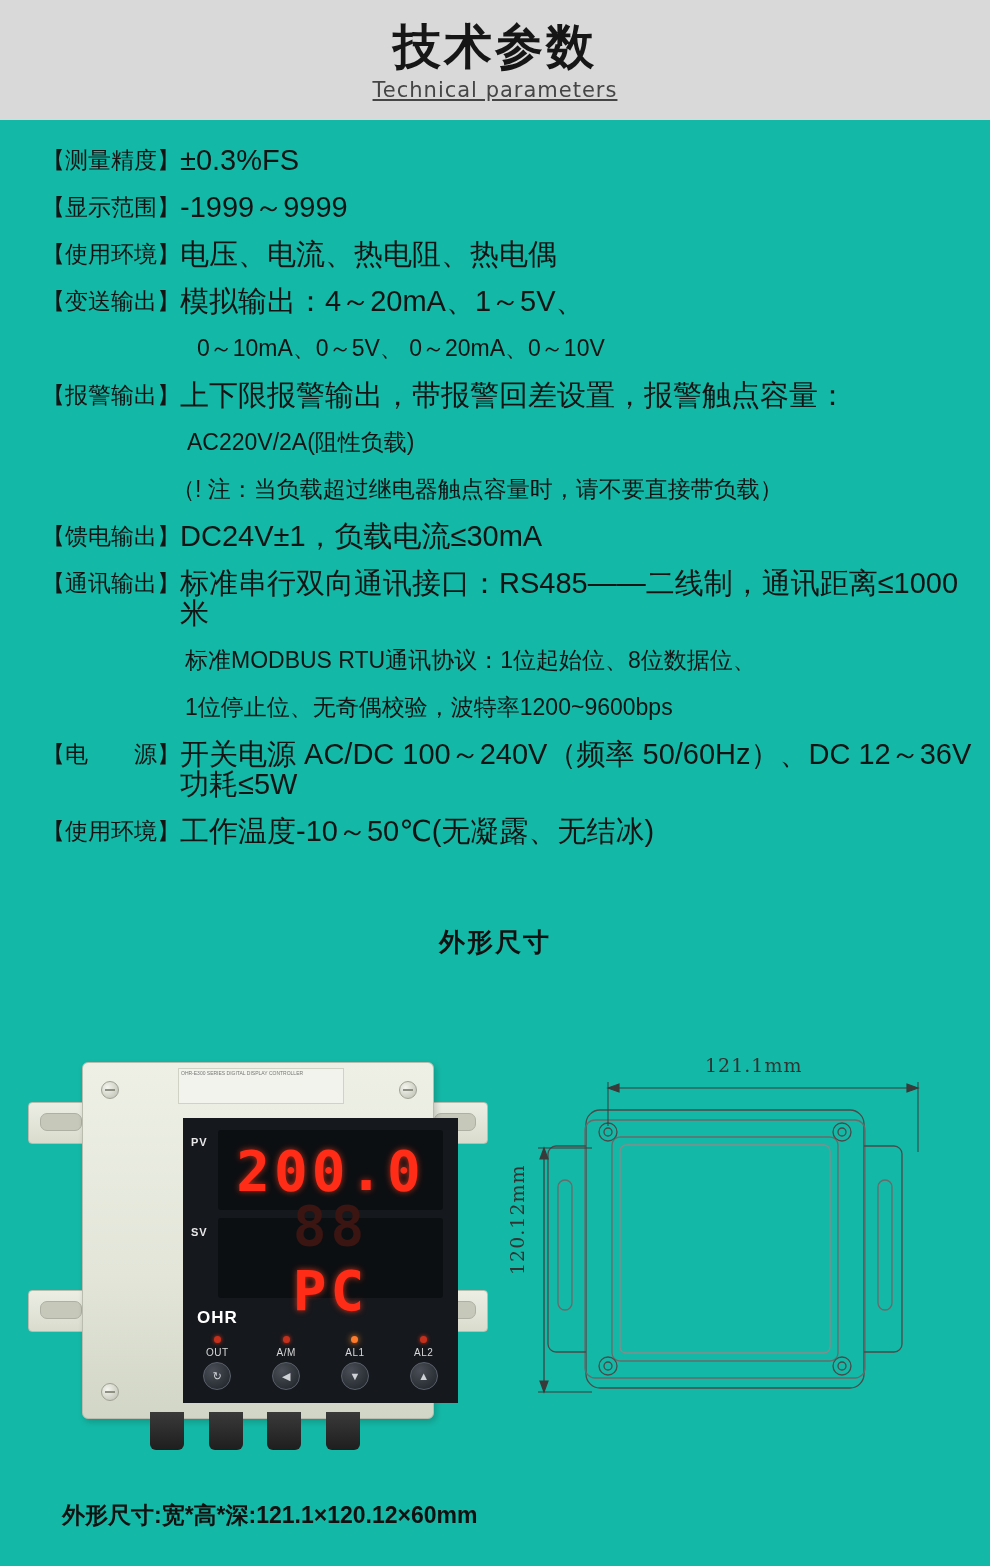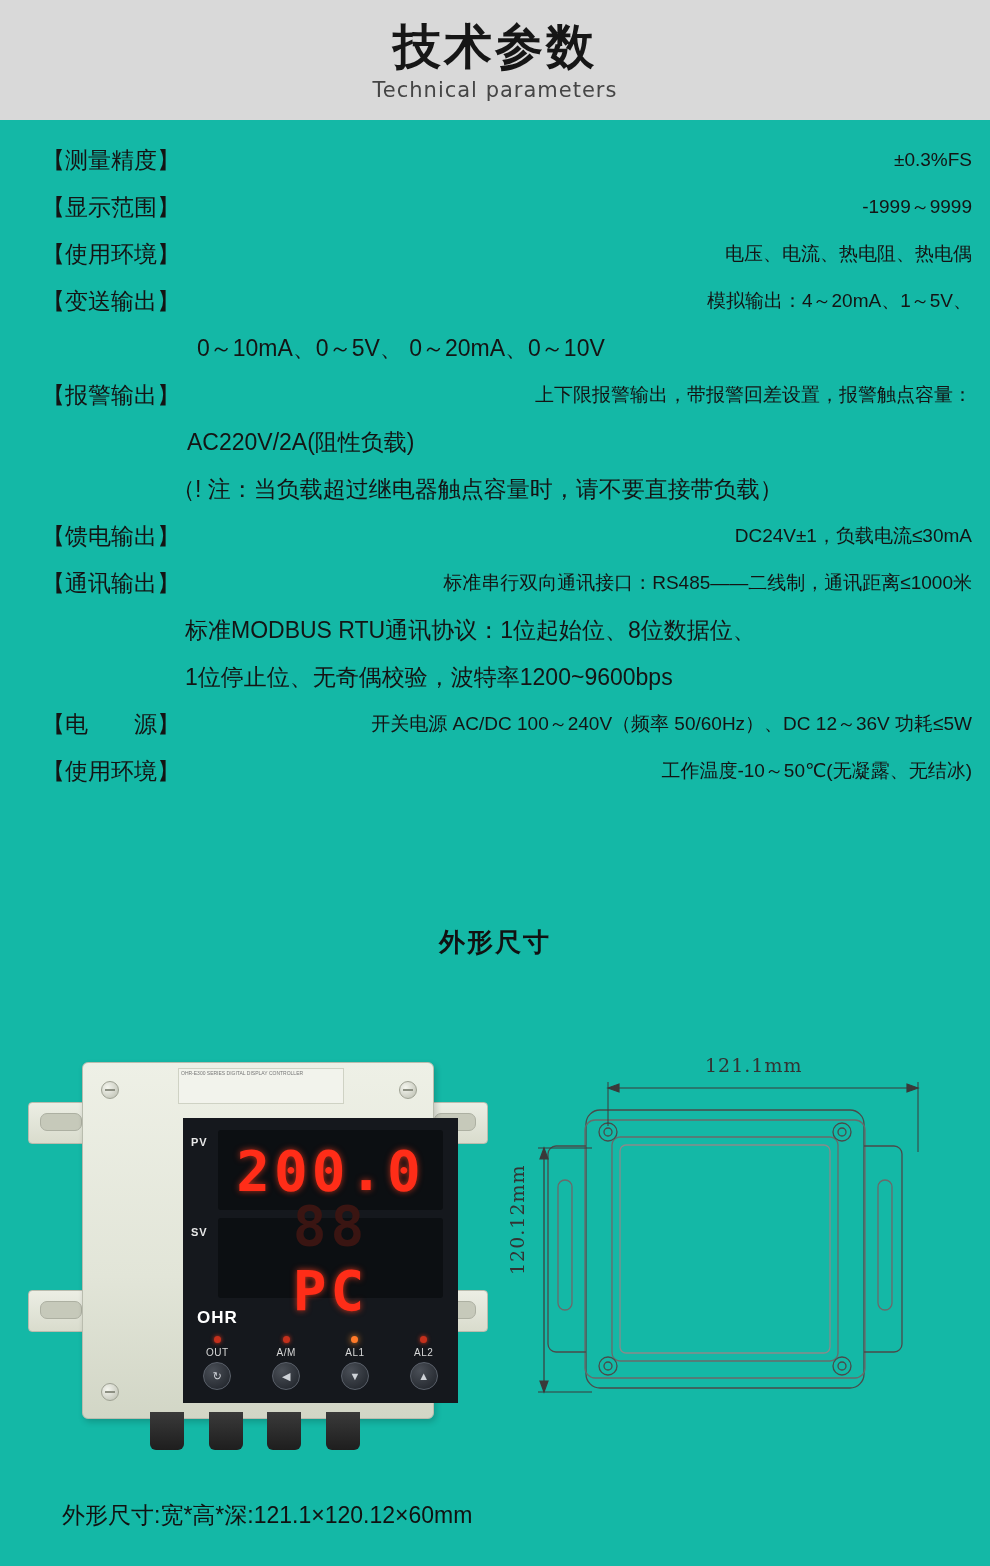--- a/index.html
+++ b/index.html
@@ -43,20 +43,21 @@
   .header .title-en {
     position: absolute;
     top: 78px;
     left: 0;
     width: 990px;
     text-align: center;
     font-size: 21px;
     color: #454545;
     letter-spacing: 1px;
     font-family: "DejaVu Sans", sans-serif;
+    text-decoration: underline;
   }
   
   .specs {
     position: absolute;
     top: 145px;
     left: 42px;
     width: 930px;
   }
   .spec-row {
     display: flex;
@@ -69,22 +70,21 @@
   .spec-label {
     white-space: nowrap;
     flex: 0 0 auto;
     font-size: 23px;
   }
   .spec-label.spaced {
     letter-spacing: 0;
   }
   .spec-value {
     flex: 1 1 auto;
-    font-size: 19px;
-    text-align: right;
+    font-size: 29px;
   }
   .spec-cont {
     font-size: 23px;
     line-height: 30px;
     margin-bottom: 17px;
     color: #141414;
   }
   .indent-1 { padding-left: 155px; }
   .indent-2 { padding-left: 145px; }
   .indent-3 { padding-left: 130px; }
@@ -258,21 +258,21 @@
   .gland {
     width: 34px; height: 38px;
     background: linear-gradient(180deg,#3a3a3a,#1e1e1e);
     border-radius: 0 0 6px 6px;
   }
   .caption {
     position: absolute;
     top: 1500px;
     left: 62px;
     font-size: 23px;
-    font-weight: normal;
+    font-weight: bold;
     color: #111;
   }
   
   .drawing {
     position: absolute;
     top: 1040px;
     left: 500px;
     width: 470px;
     height: 430px;
   }

